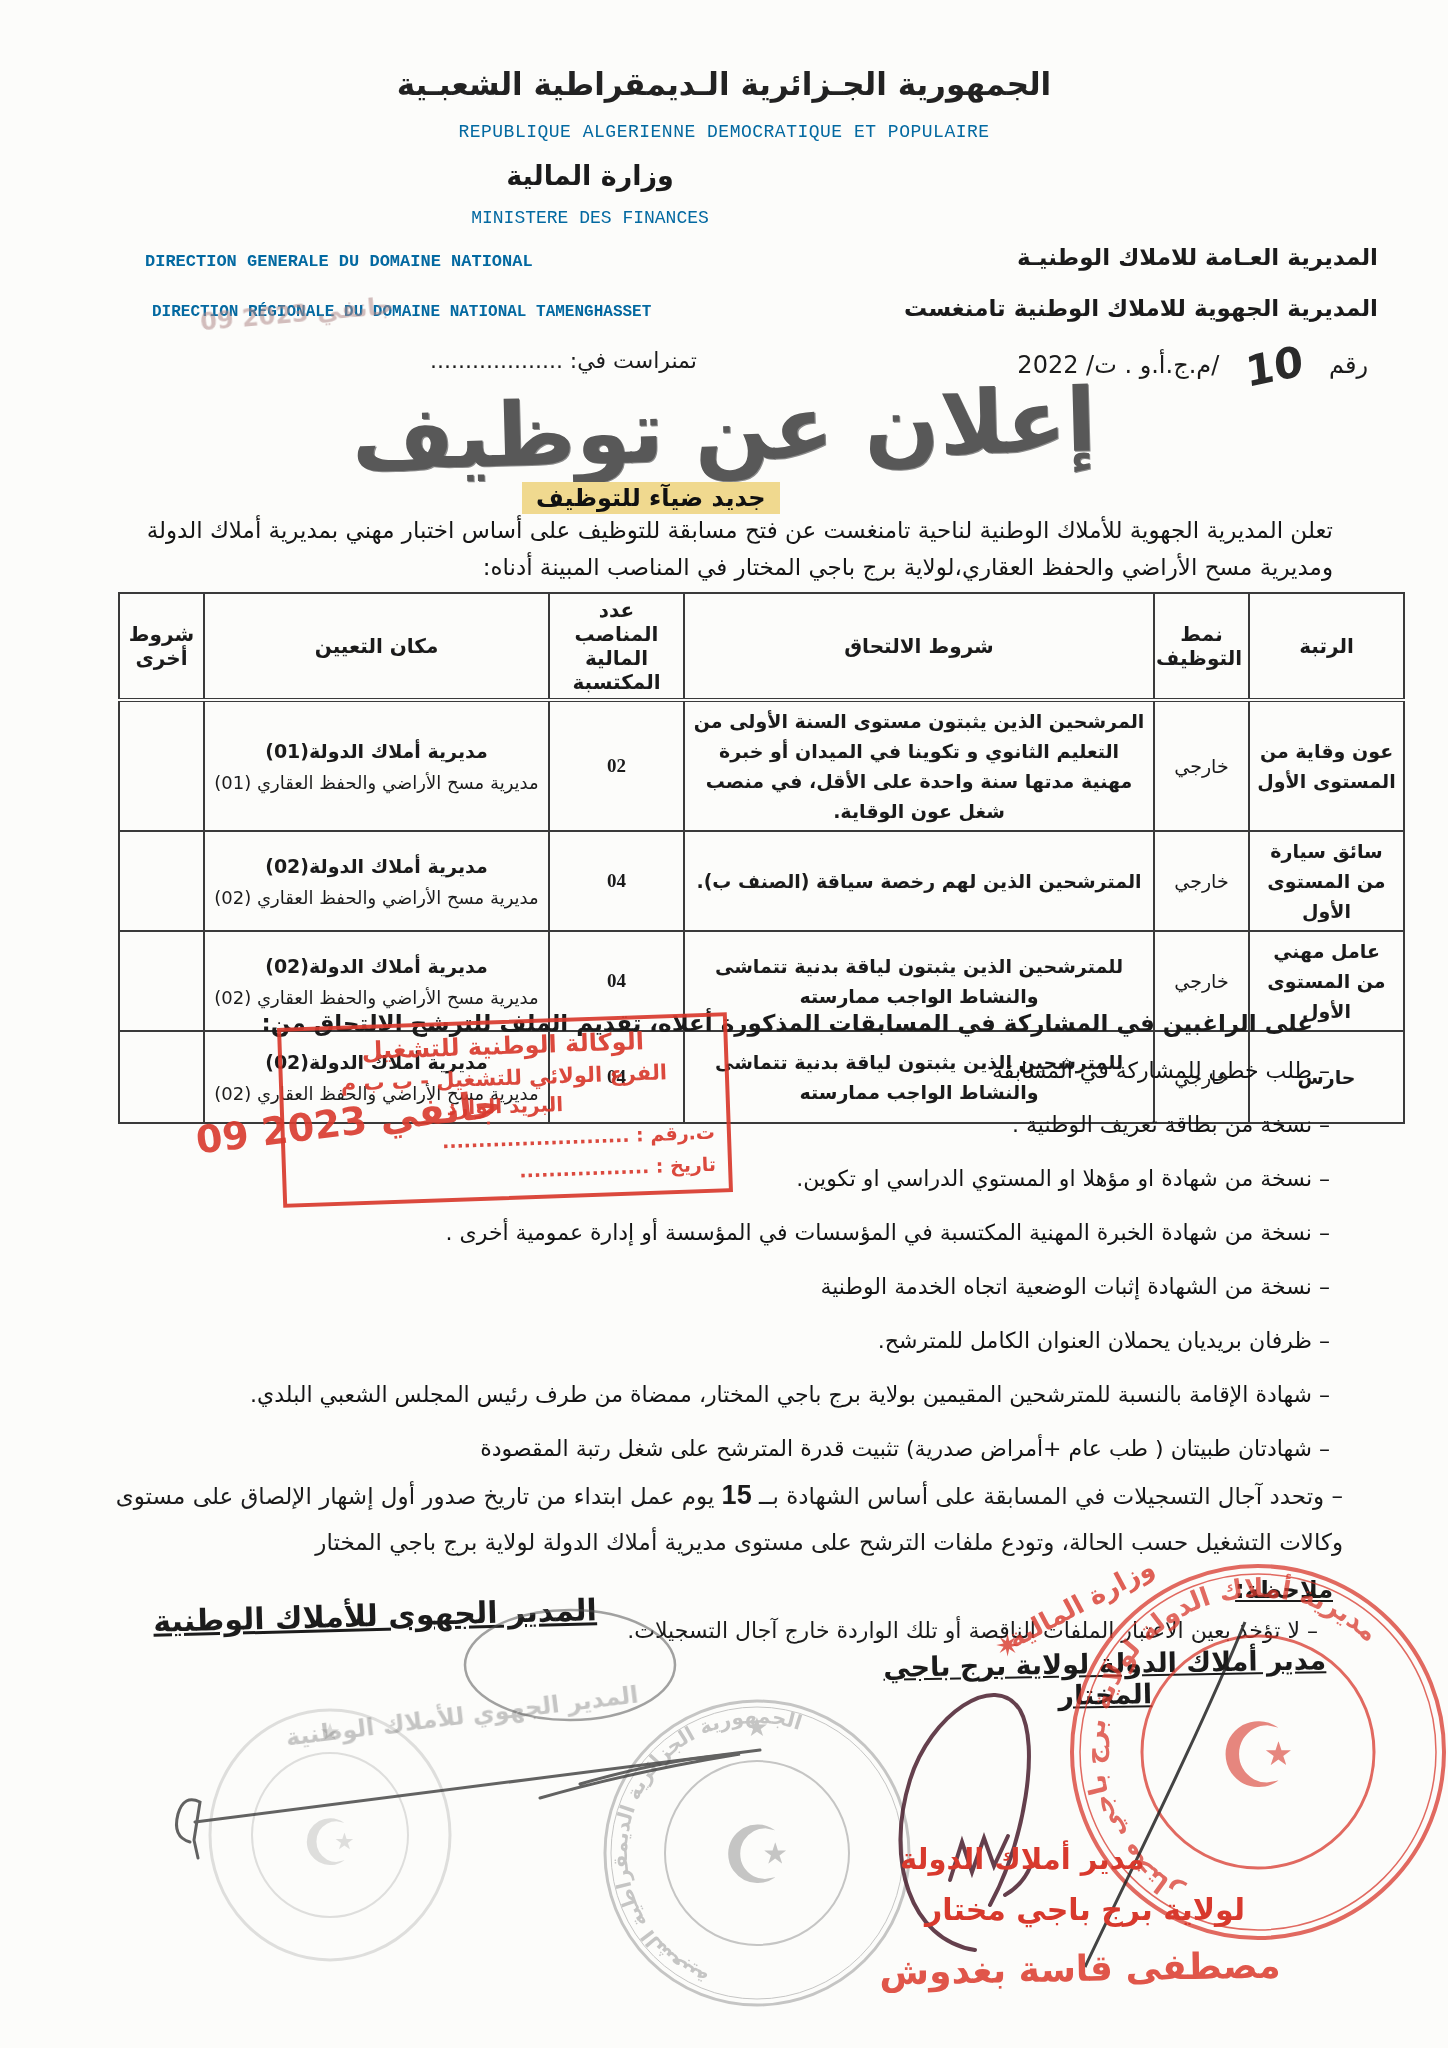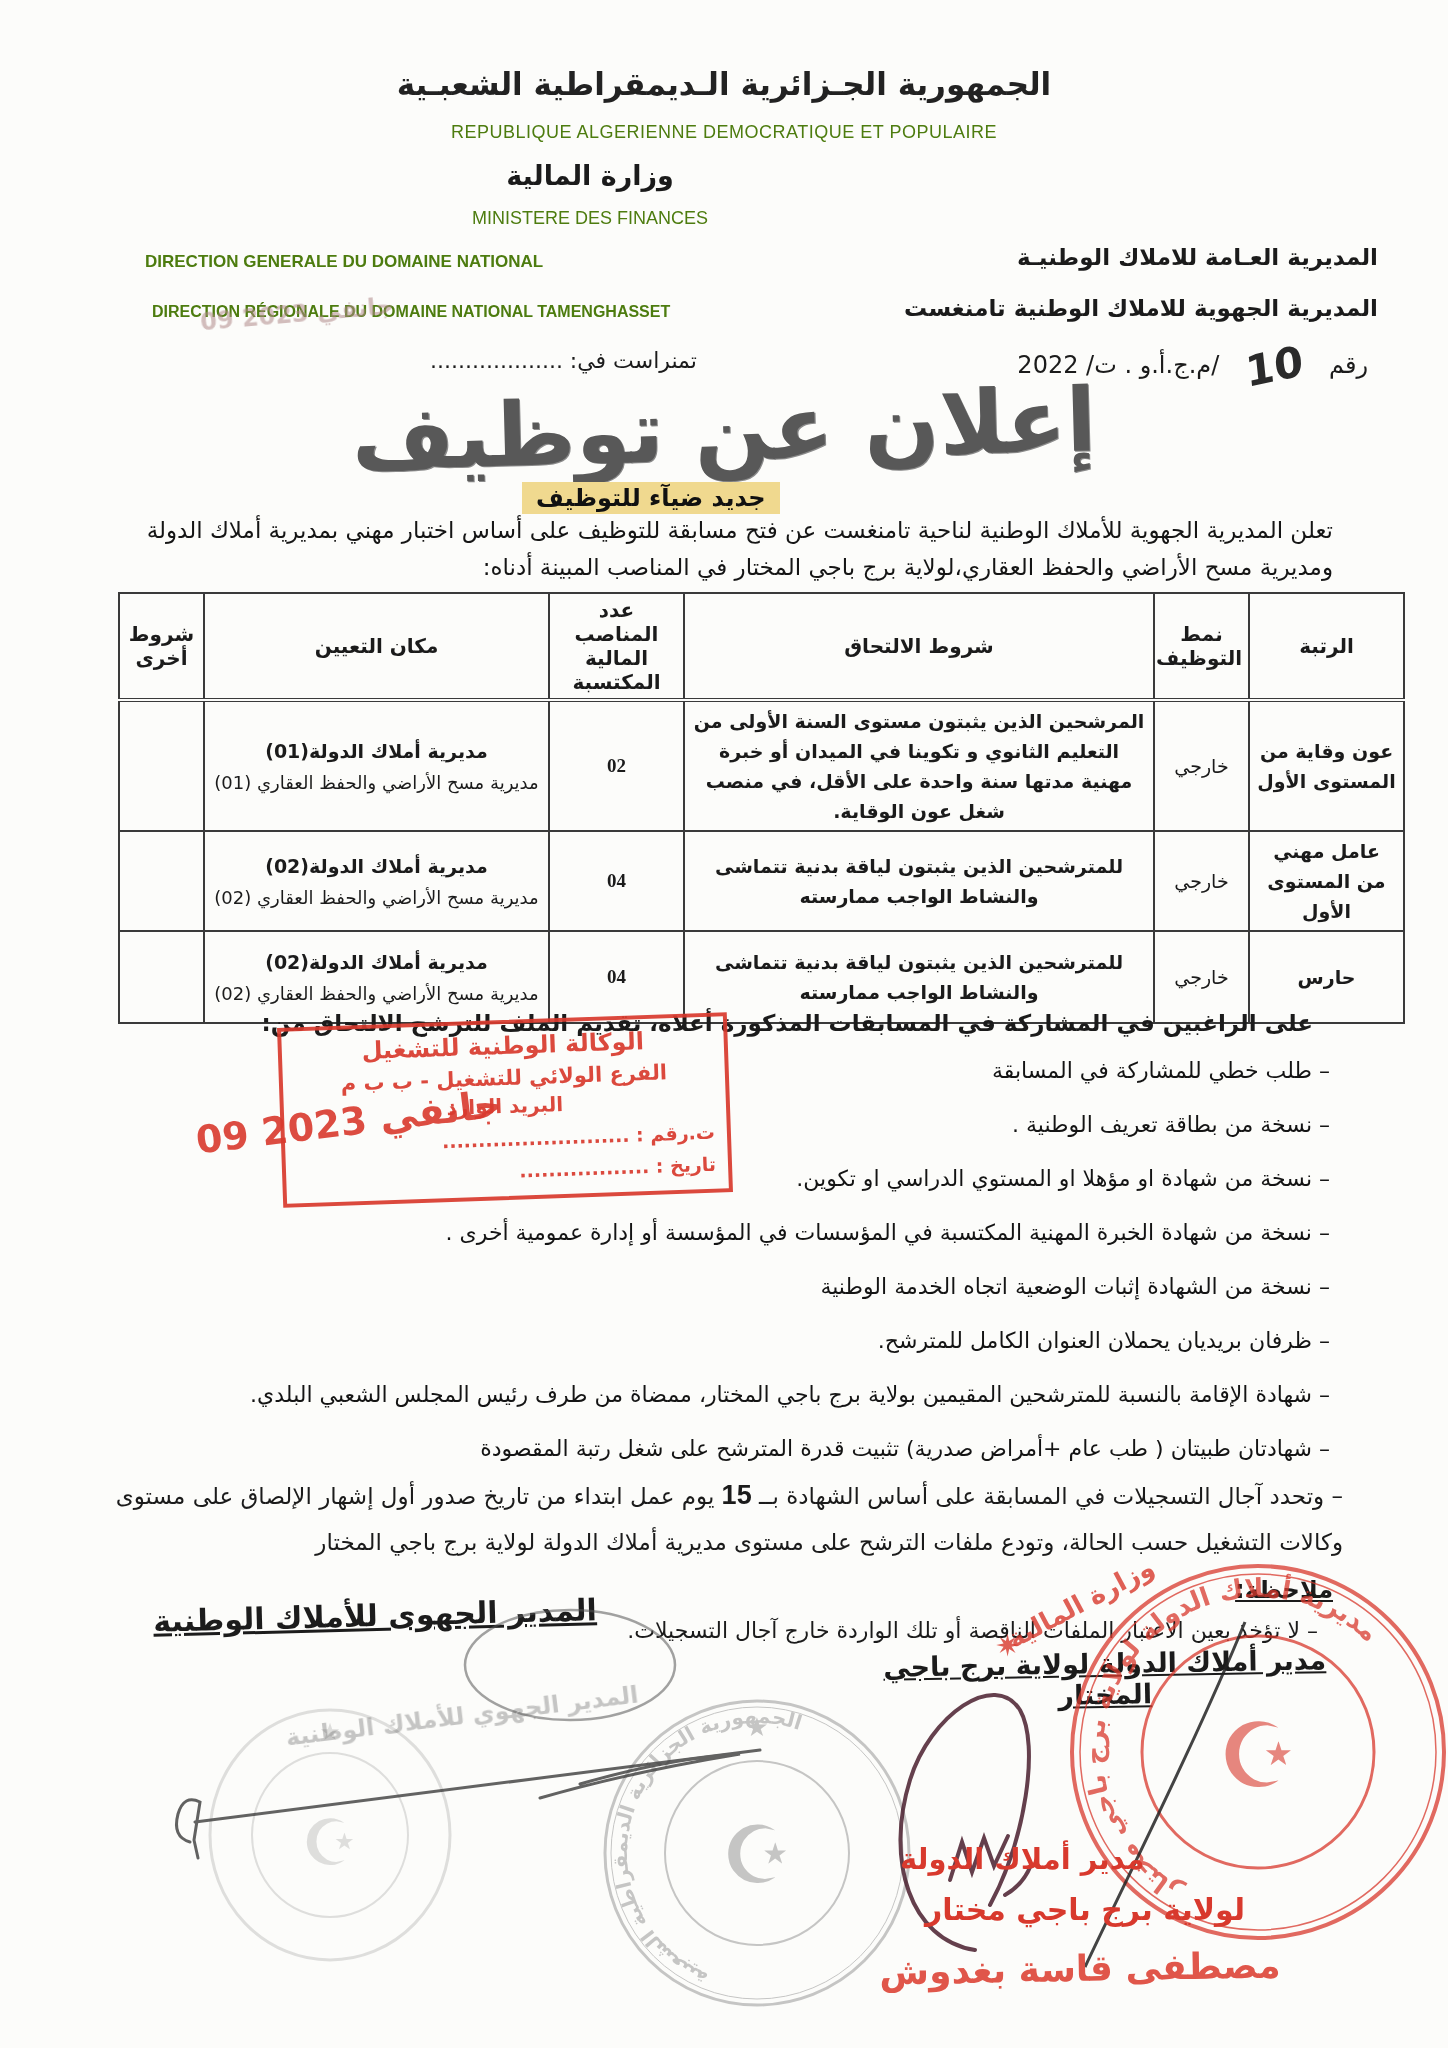--- a/index.html
+++ b/index.html
@@ -4,21 +4,21 @@
 <style>
   html,body{margin:0;padding:0;}
   body{
     width:1448px;height:2048px;position:relative;overflow:hidden;
     background:#fcfcfa;
     font-family:"DejaVu Sans",sans-serif;color:#1b1b1b;
   }
   .abs{position:absolute;}
   .ctr{text-align:center;}
   .ar{font-family:"DejaVu Sans",sans-serif;}
-  .fr{font-family:Liberation Sans, sans-serif;color:#4d7c0f;}
+  .fr{font-family:Liberation Mono, monospace;color:#0369a1;}
 
   
   .country-ar{top:66px;left:0;width:100%;font-size:31px;font-weight:bold;color:#222;}
   .country-fr{top:122px;left:0;width:100%;font-size:18px;letter-spacing:.5px;}
   .ministry-ar{top:160px;left:60px;width:1060px;font-size:27px;font-weight:bold;}
   .ministry-fr{top:208px;left:60px;width:1060px;font-size:18px;}
   .dg-fr{top:252px;left:145px;font-size:17px;font-weight:bold;}
   .dg-ar{top:244px;right:70px;font-size:23px;font-weight:bold;}
   .dr-fr{top:303px;left:152px;font-size:16px;font-weight:bold;}
   .dr-ar{top:295px;right:70px;font-size:23px;font-weight:bold;}
@@ -123,20 +123,31 @@
       <td class="rank">عون وقاية من المستوى الأول</td>
       <td>خارجي</td>
       <td class="cond">المرشحين الذين يثبتون مستوى السنة الأولى من التعليم الثانوي و تكوينا في الميدان أو خبرة مهنية مدتها سنة واحدة على الأقل، في منصب شغل عون الوقاية.</td>
       <td class="num">02</td>
       <td>
         <div class="loc1">مديرية أملاك الدولة(01)</div>
         <div class="loc2">مديرية مسح الأراضي والحفظ العقاري (01)</div>
       </td>
       <td></td>
     </tr>
+    <tr style="height:74px">
+      <td class="rank">سائق سيارة من المستوى الأول</td>
+      <td>خارجي</td>
+      <td class="cond">المترشحين الذين لهم رخصة سياقة (الصنف ب).</td>
+      <td class="num">04</td>
+      <td>
+        <div class="loc1">مديرية أملاك الدولة(02)</div>
+        <div class="loc2">مديرية مسح الأراضي والحفظ العقاري (02)</div>
+      </td>
+      <td></td>
+    </tr>
     <tr style="height:80px">
       <td class="rank">عامل مهني من المستوى الأول</td>
       <td>خارجي</td>
       <td class="cond">للمترشحين الذين يثبتون لياقة بدنية تتماشى والنشاط الواجب ممارسته</td>
       <td class="num">04</td>
       <td>
         <div class="loc1">مديرية أملاك الدولة(02)</div>
         <div class="loc2">مديرية مسح الأراضي والحفظ العقاري (02)</div>
       </td>
       <td></td>

